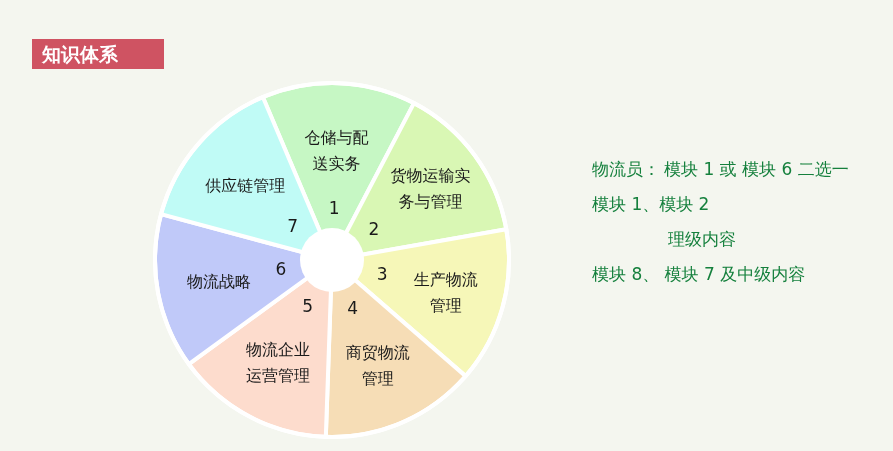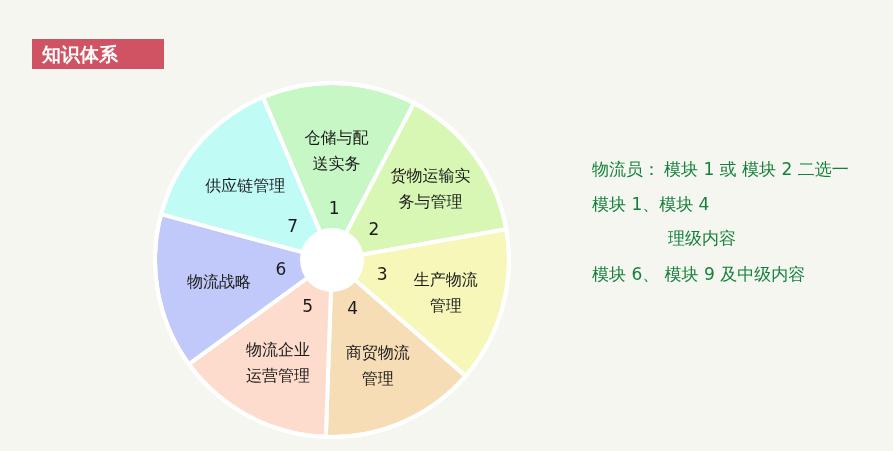--- a/index.html
+++ b/index.html
@@ -24,21 +24,21 @@
   #wheel { position: absolute; left: 0; top: 0; }
   .seg-label { font-size: 16px; fill: #1a1a1a; }
   .seg-num { font-size: 17px; fill: #1a1a1a; }
   .legend {
     position: absolute; left: 546px; top: 152px;
     font-size: 17px; line-height: 35px; color: #15803d; margin-left: 46px;
   }
   .legend-row { display: flex; white-space: nowrap; }
   .legend-key { display: inline-block; width: 72px; }
   .legend-val { display: inline-block; }
-  .legend-cont { padding-left: 76px; font-family: Liberation Mono, monospace; }
+  .legend-cont { padding-left: 76px; }
 </style>
 </head>
 <body>
 
 <div class="title-badge">知识体系</div>
 
 <svg id="wheel" width="893" height="451">
   <g id="segs">
       <path d="M332,260 L262.84059025739856,97.07064093891805 A177,177 0 0 1 414.00339821621554,103.141966476075 Z" fill="#c6f7c4" stroke="#ffffff" stroke-width="4" stroke-linejoin="round"></path>
       <path d="M332,260 L414.00339821621554,103.141966476075 A177,177 0 0 1 506.3109722831608,229.26427255295334 Z" fill="#d9f7b4" stroke="#ffffff" stroke-width="4" stroke-linejoin="round"></path>
@@ -69,24 +69,24 @@
       <text x="280.87074480667434" y="275.47624732559166" text-anchor="middle" class="seg-num">6</text>
       <text x="218.92568563014524" y="286.95708543159697" text-anchor="middle" class="seg-label">物流战略</text>
       <text x="292.75510182841583" y="231.88493049249362" text-anchor="middle" class="seg-num">7</text>
       <text x="245.20839827438124" y="190.55321166609167" text-anchor="middle" class="seg-label">供应链管理</text>
     </g>
 </svg>
 
 <div class="legend">
   <div class="legend-row">
     <span class="legend-key">物流员：</span>
-    <span class="legend-val">模块 1 或 模块 2 二选一</span>
+    <span class="legend-val">模块 1 或 模块 6 二选一</span>
   </div>
   <div class="legend-row">
-    <span class="legend-val">模块 1、模块 4</span>
+    <span class="legend-val">模块 1、模块 2</span>
   </div>
   <div class="legend-row legend-cont">
     <span class="legend-val">理级内容</span>
   </div>
   <div class="legend-row">
-    <span class="legend-val"> 模块 6、 模块 9 及中级内容</span>
+    <span class="legend-val"> 模块 8、 模块 7 及中级内容</span>
   </div>
 </div>
 
 </body></html>

